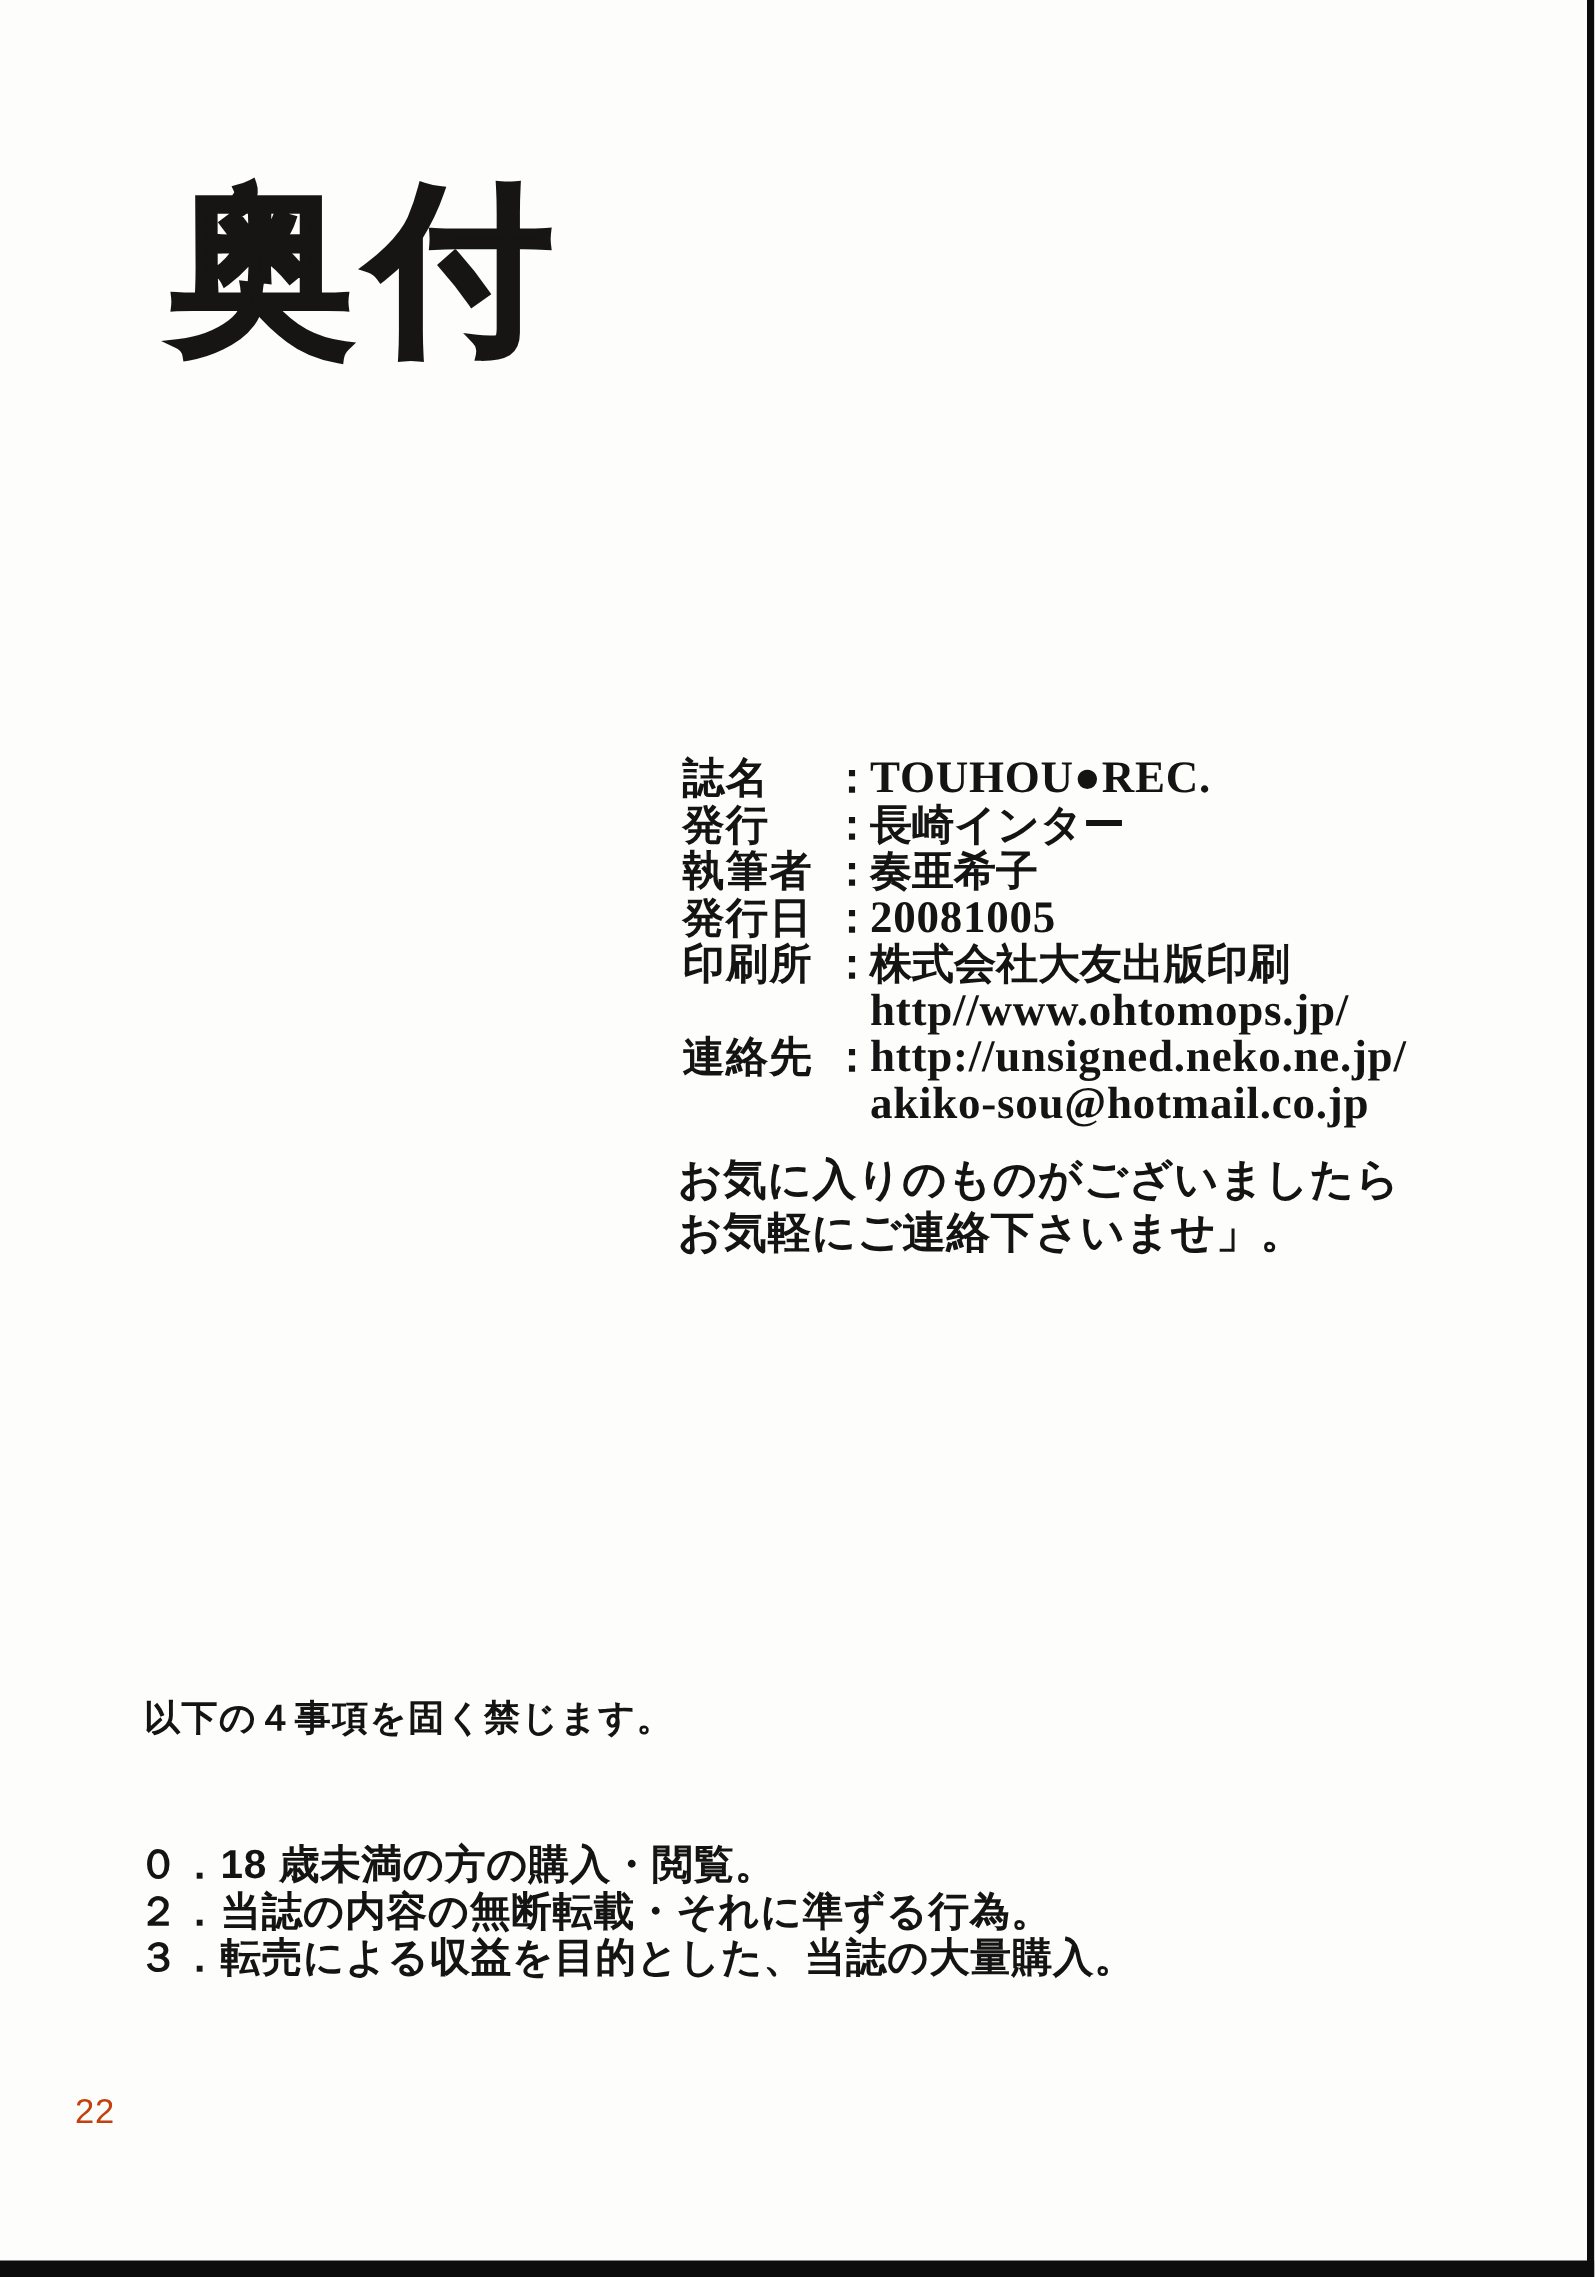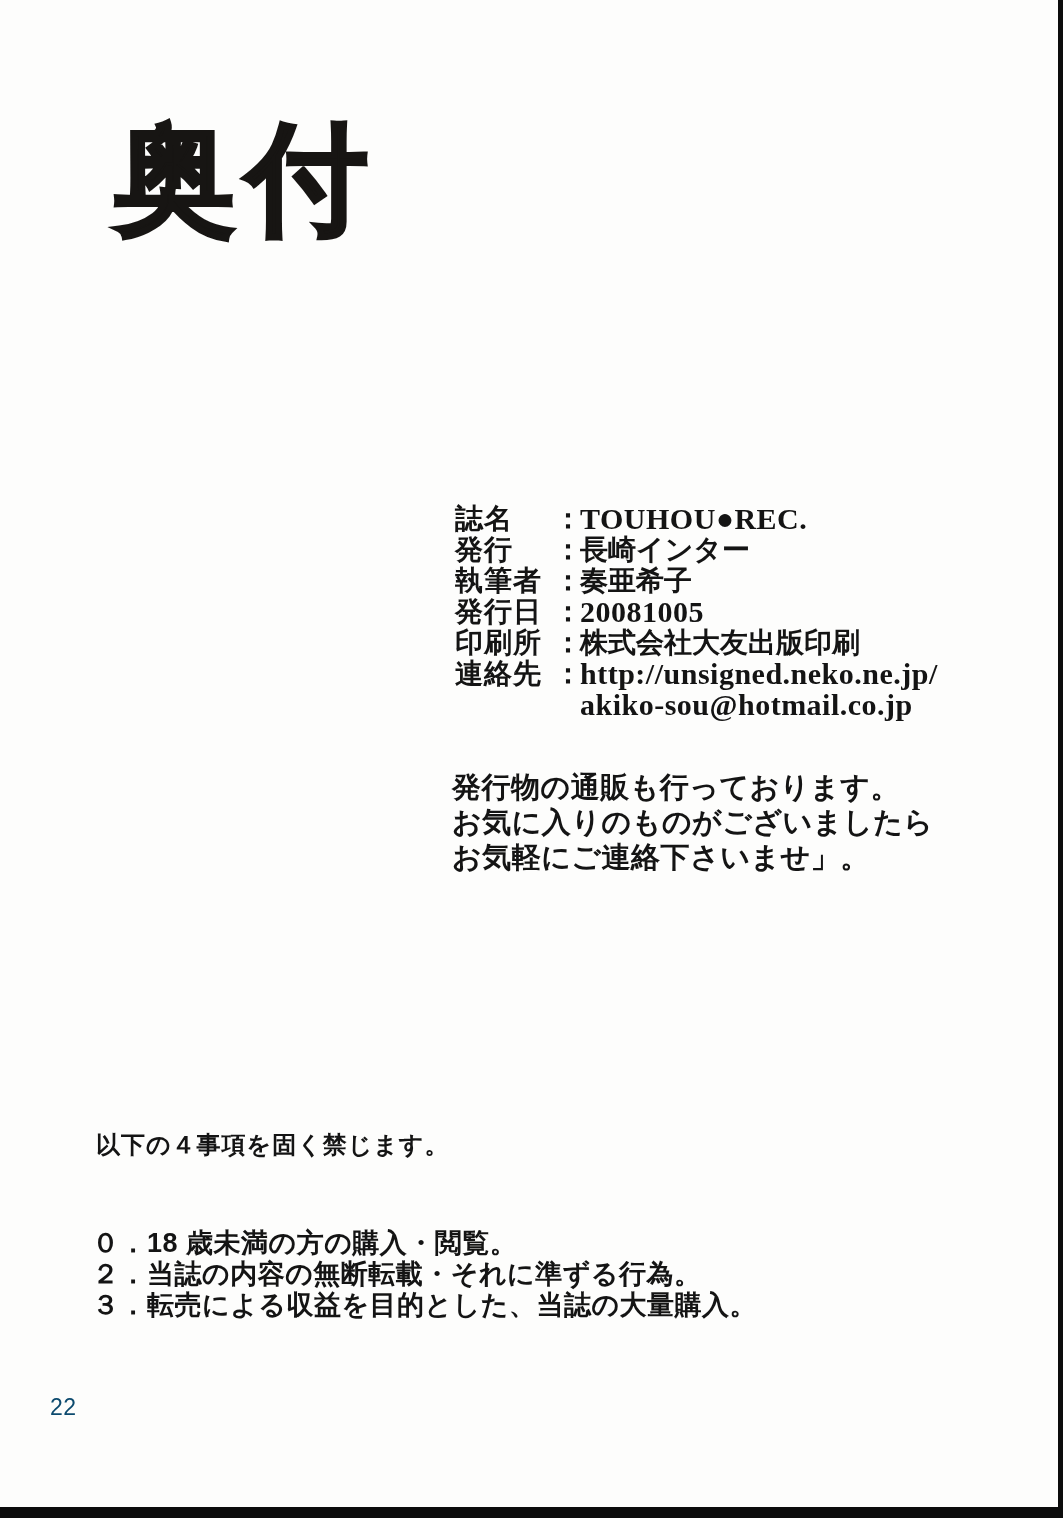--- a/index.html
+++ b/index.html
@@ -90,21 +90,21 @@
     white-space: nowrap;
     letter-spacing: 0.5px;
     list-style: none;
   }
   
   .page-number {
     position: absolute;
     left: 50px; top: 1394px;
     font-size: 23px;
     font-weight: 400;
-    color: #0c4a6e;
+    color: #c2410c;
     letter-spacing: 0.5px;
   }
 </style>
 </head>
 <body>
 
 <div class="page">
 
   <h1 class="doc-title">奥付</h1>
 
@@ -127,32 +127,34 @@
     <div class="row">
       <span class="label">発行日</span>
       <span class="sep">：</span>
       <span class="serif">20081005</span>
     </div>
     <div class="row">
       <span class="label">印刷所</span>
       <span class="sep">：</span>
       <span>株式会社大友出版印刷</span>
     </div>
+    <div class="row cont">
+      <span class="serif">http//www.ohtomops.jp/</span>
+    </div>
     <div class="row">
       <span class="label">連絡先</span>
       <span class="sep">：</span>
       <span class="serif">http://unsigned.neko.ne.jp/</span>
     </div>
     <div class="row cont">
       <span class="serif">akiko-sou@hotmail.co.jp</span>
     </div>
   </div>
 
   <div class="notice">
-    <div>発行物の通販も行っております。</div>
     <div>お気に入りのものがございましたら</div>
     <div>お気軽にご連絡下さいませ」。</div>
   </div>
 
   <div class="prohibit-heading">以下の４事項を固く禁じます。</div>
 
   <ul class="prohibit-list">
     <li>０．18 歳未満の方の購入・閲覧。</li>
     <li>２．当誌の内容の無断転載・それに準ずる行為。</li>
     <li>３．転売による収益を目的とした、当誌の大量購入。</li>

